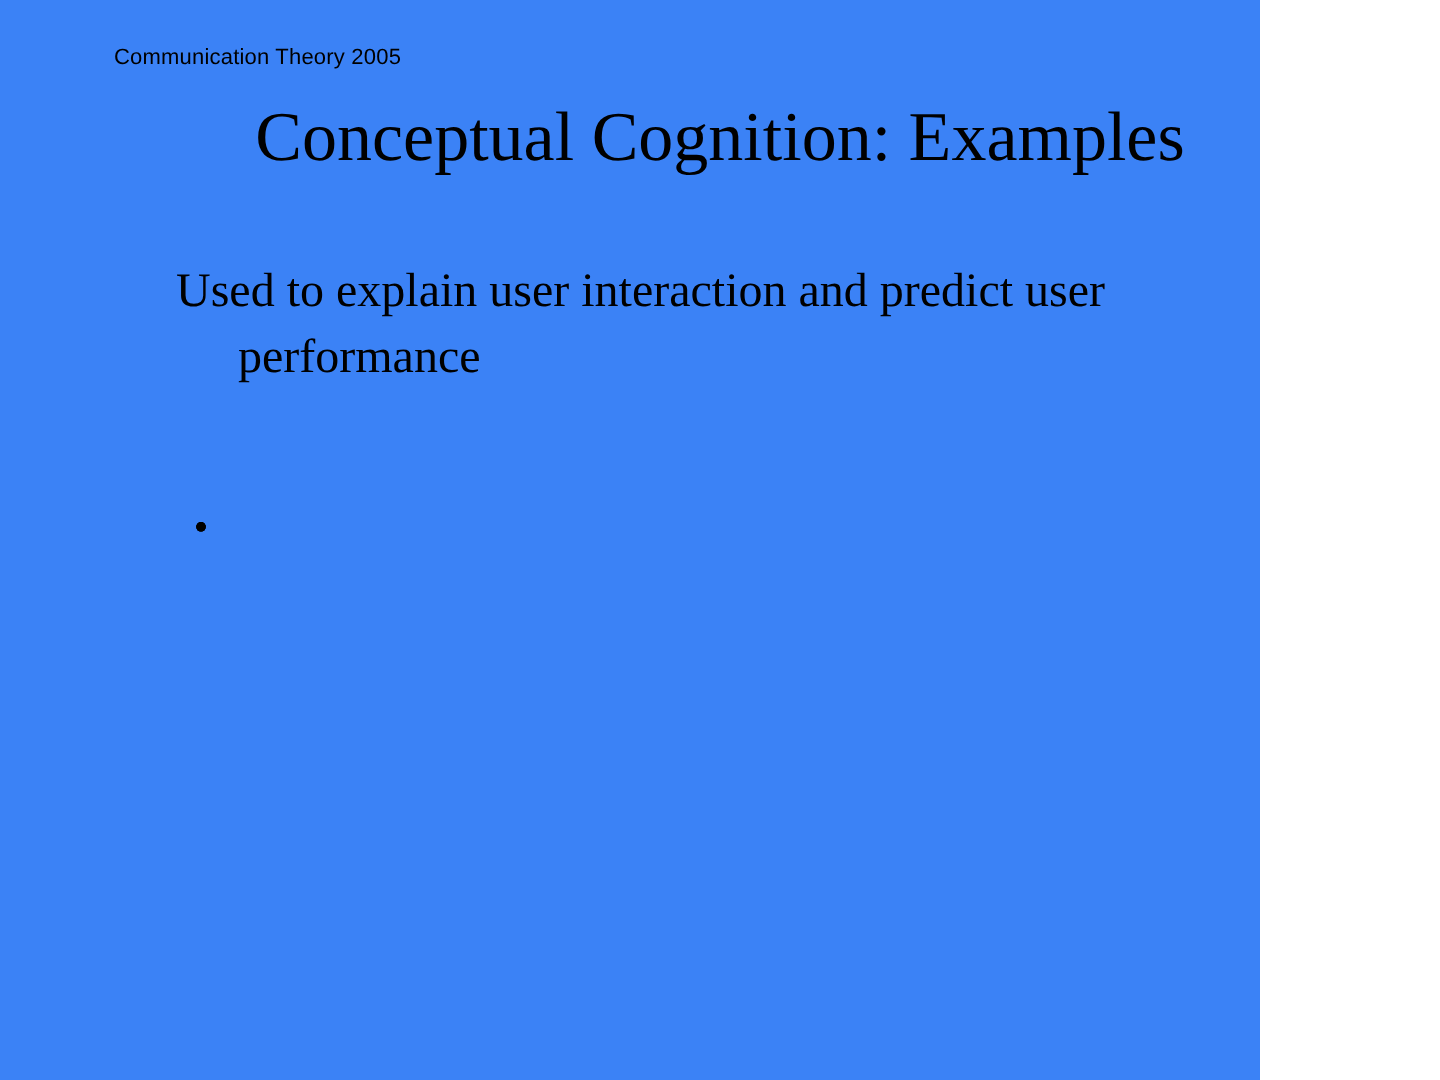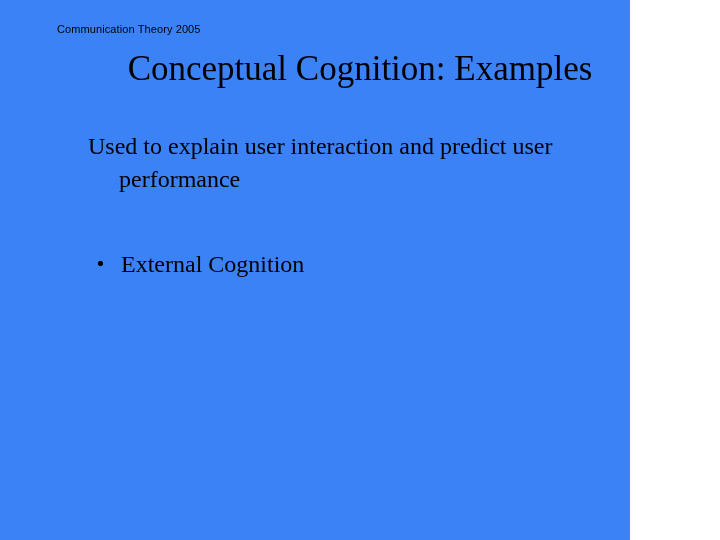--- a/index.html
+++ b/index.html
@@ -118,18 +118,17 @@
 
     <ul class="bullet-list">
       <li class="bullet-item">
         <span class="bullet-marker">•</span>
       </li>
       <li class="bullet-item">
         <span class="bullet-marker">•</span>
       </li>
       <li class="bullet-item">
         <span class="bullet-marker">•</span>
-        <span class="bullet-label">External Cognition</span>
       </li>
     </ul>
 
   </div>
 </div>
 
 </body></html>

